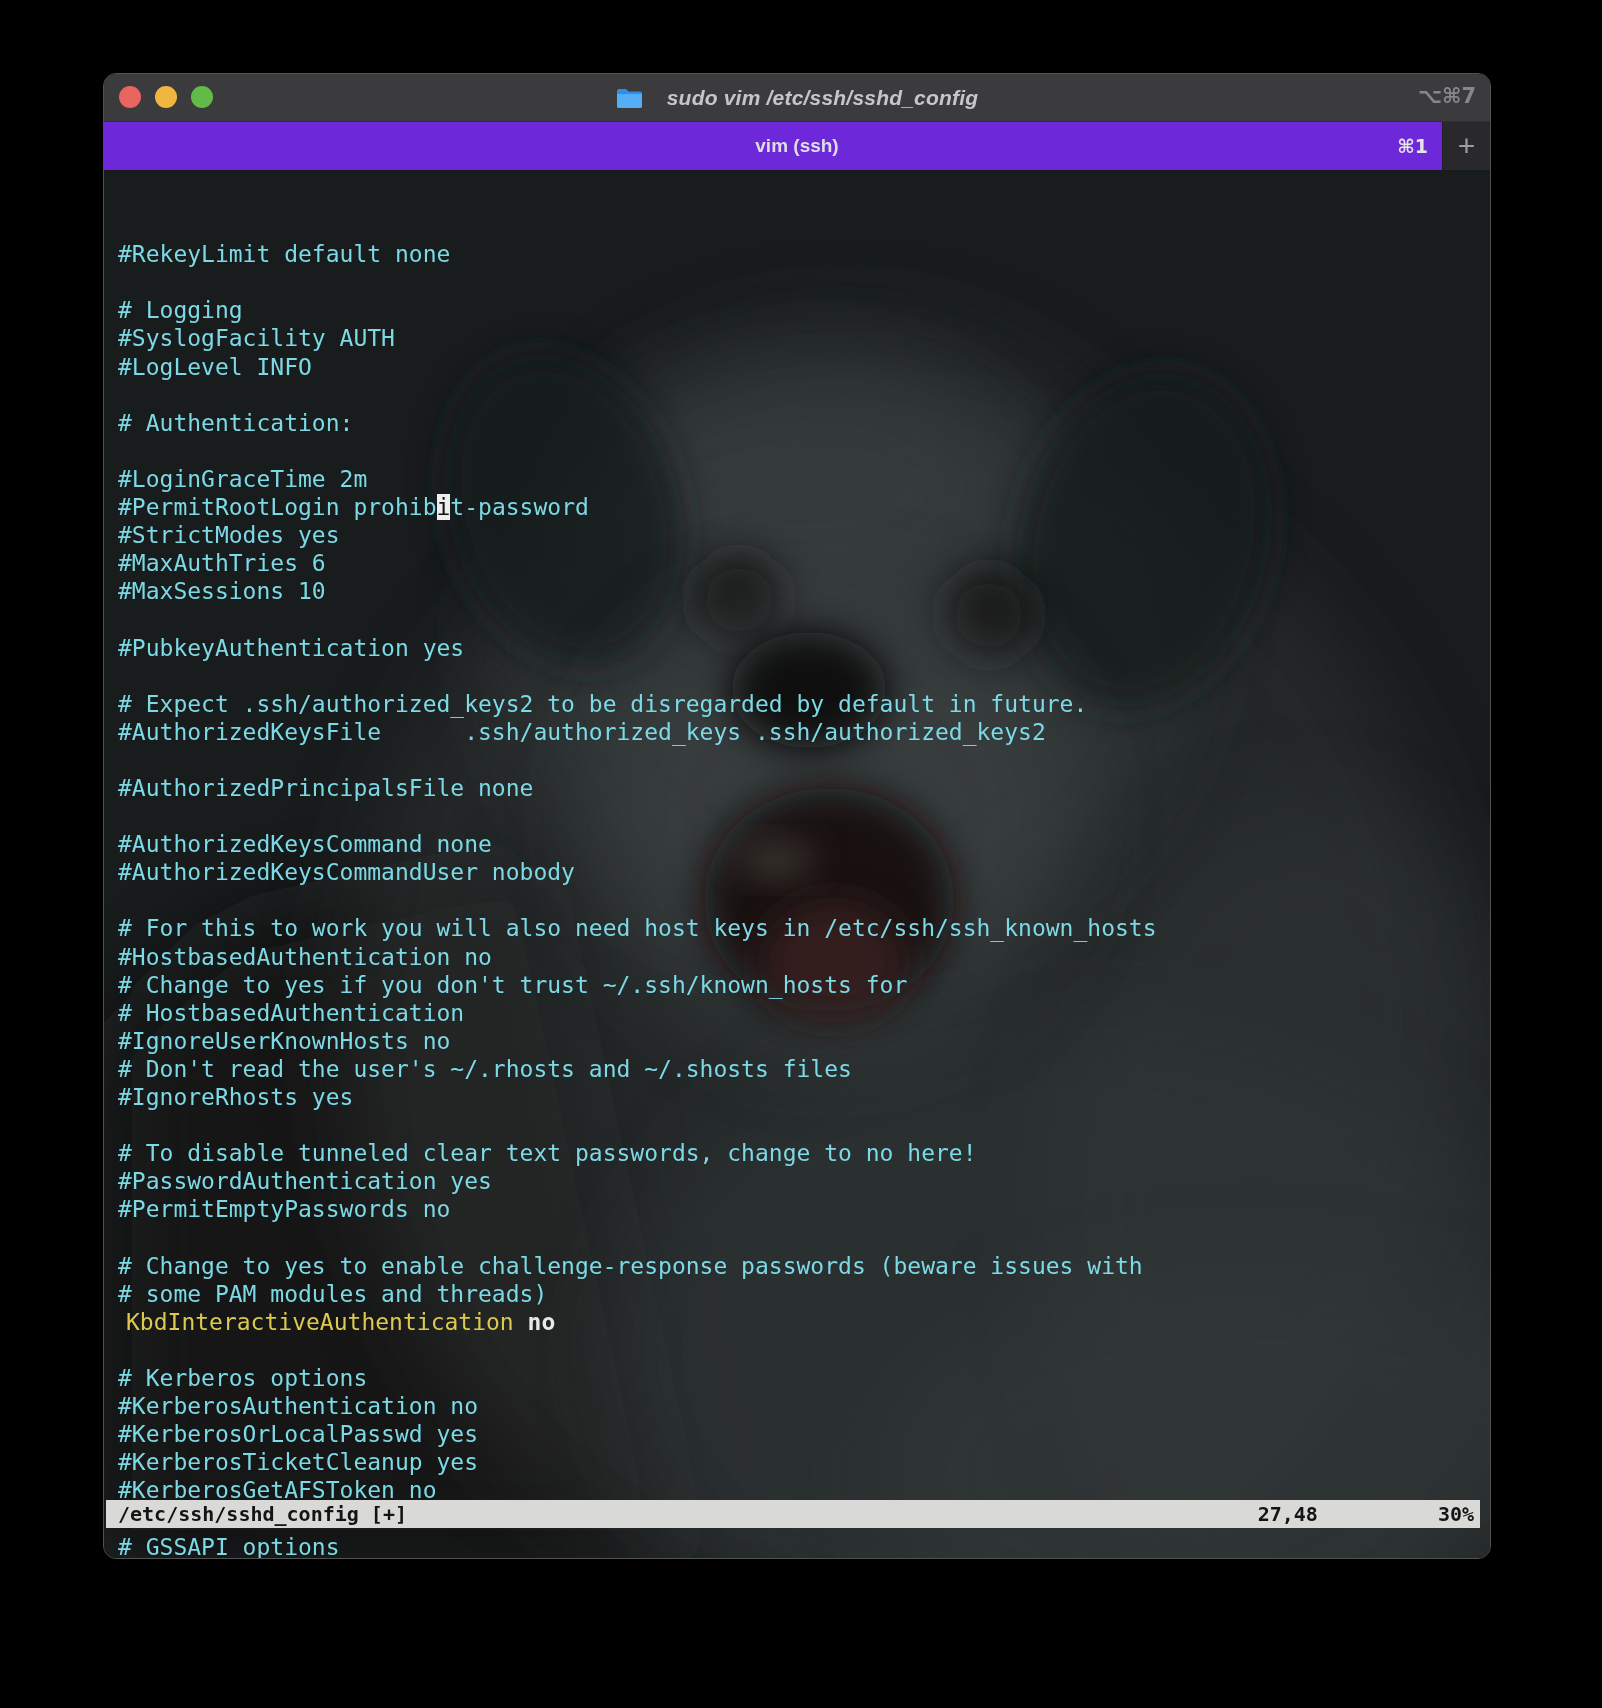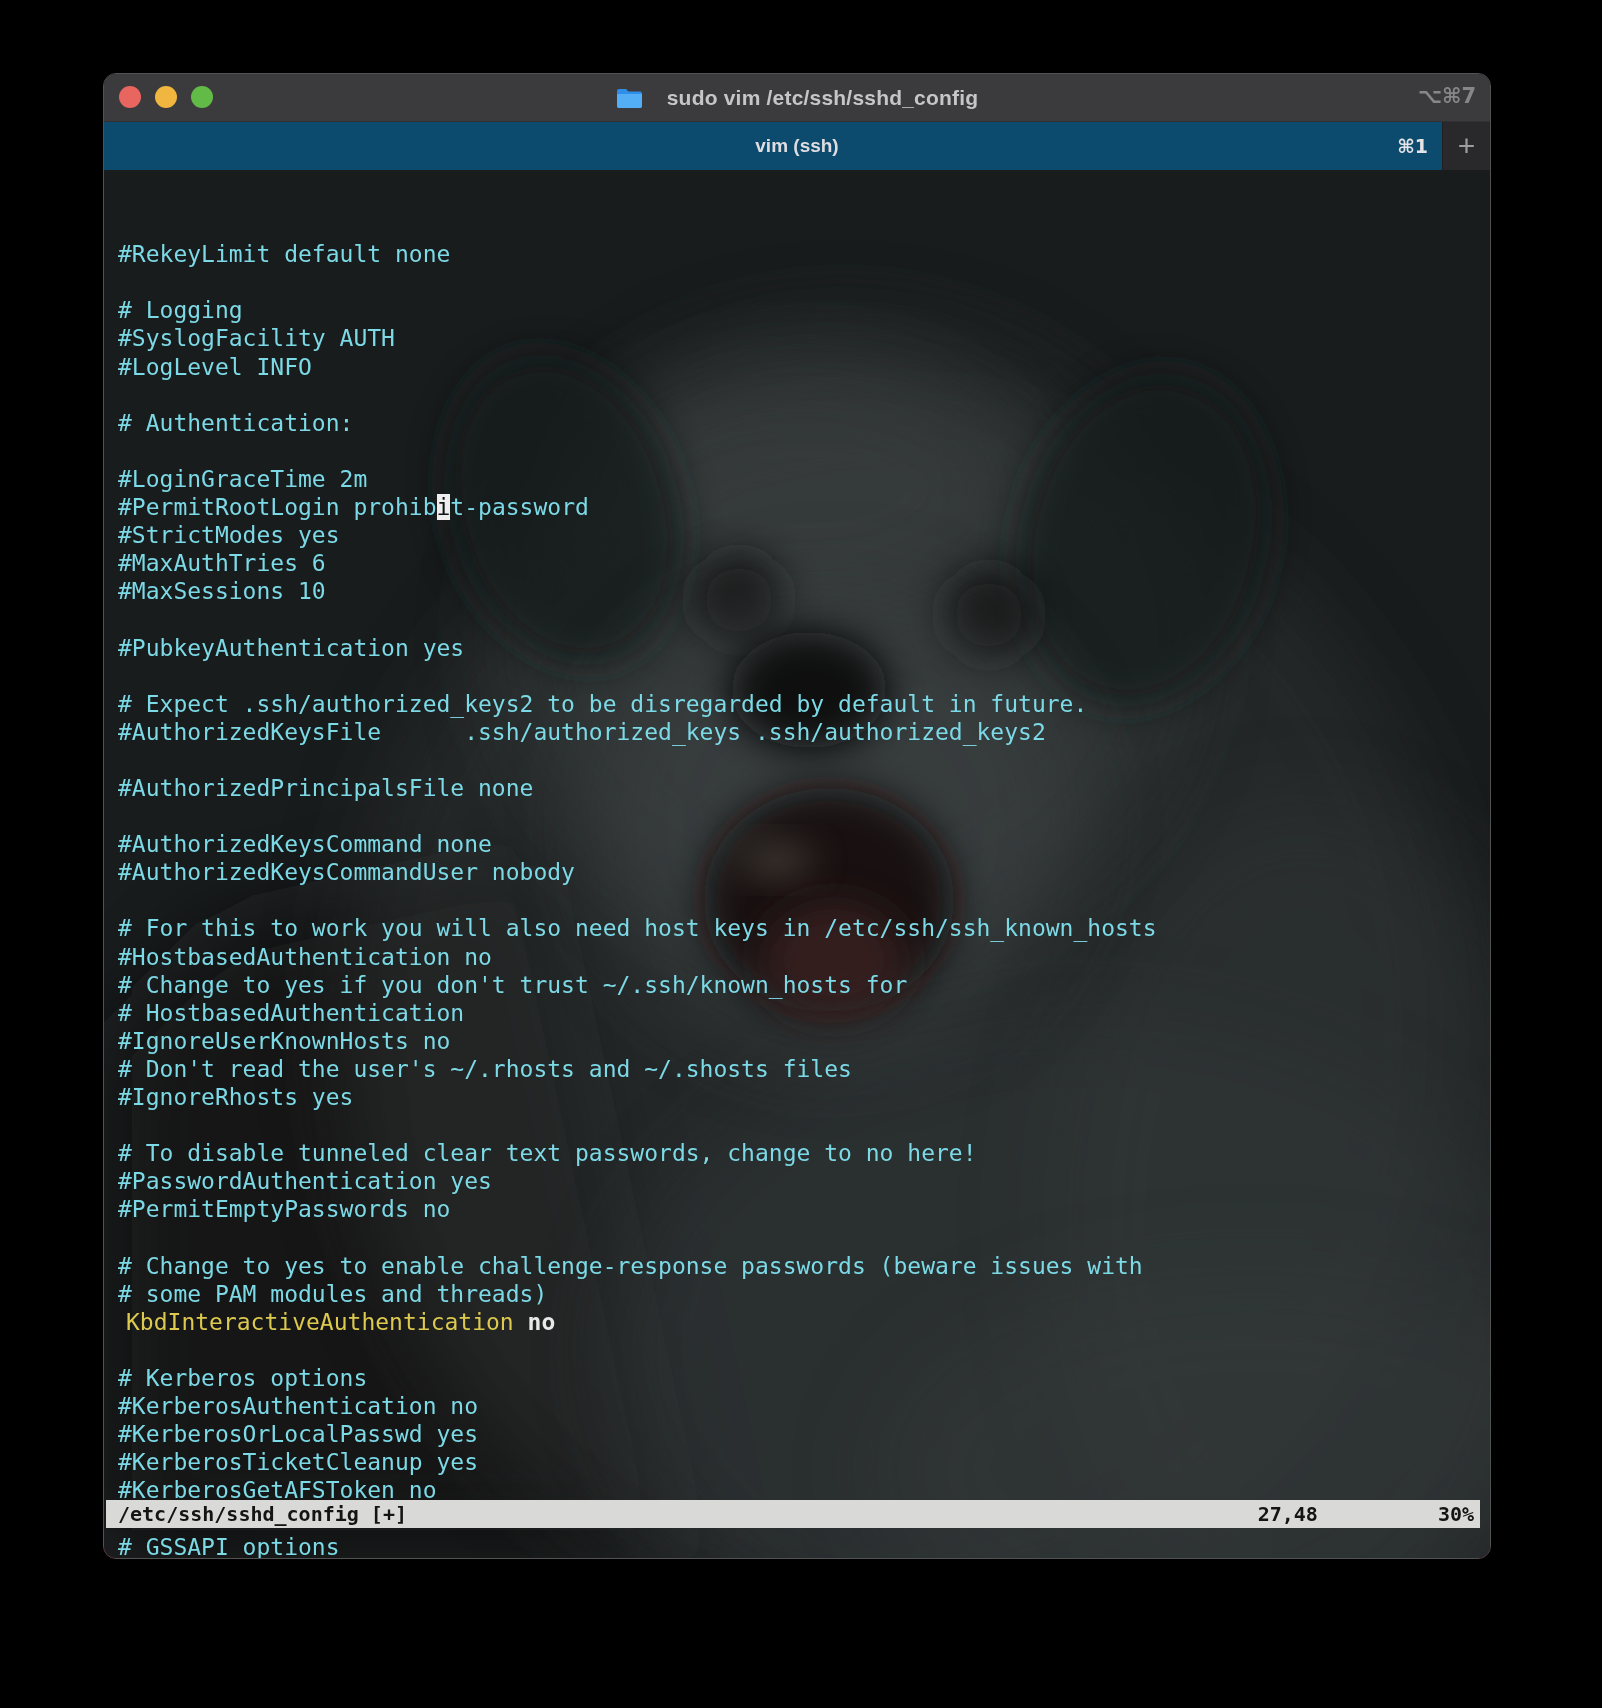--- a/index.html
+++ b/index.html
@@ -16,30 +16,30 @@
   
   .titlebar{
     height:47px;background:#3b3b3d;position:relative;
     display:flex;align-items:center;justify-content:center;
   }
   .traffic{position:absolute;left:15px;top:12px;display:flex;gap:14px;}
   .light{width:22px;height:22px;border-radius:50%;}
   .light.red{background:#e9655f;}
   .light.yellow{background:#f1b63f;}
   .light.green{background:#63bb47;}
-  .title-center{display:flex;align-items:center;gap:24px;}
+  .title-center{display:flex;align-items:center;gap:24px;font-style:italic;}
   .win-title{color:#c6c6c8;font-size:21px;font-weight:bold;letter-spacing:.2px;}
   .title-shortcut{
     position:absolute;right:14px;top:10px;color:#87878a;font-size:21px;font-weight:bold;
     font-family:"DejaVu Sans",sans-serif;
   }
   .folder-icon{display:block;}
   
   .tabbar{
-    height:49px;background:#0c4a6e;border-top:1px solid #313133;box-sizing:border-box;
+    height:49px;background:#6d28d9;border-top:1px solid #313133;box-sizing:border-box;
     position:relative;display:flex;align-items:center;justify-content:center;
   }
   .tab-label{color:#dedee0;font-size:19px;font-weight:600;}
   .tab-shortcut{
     position:absolute;right:62px;color:#e4e4e6;font-size:19px;font-weight:600;
     font-family:"DejaVu Sans",sans-serif;
   }
   .newtab{
     position:absolute;right:0;top:0;width:47px;height:48px;background:#29292b;
     border-left:1px solid #202022;display:flex;align-items:center;justify-content:center;

